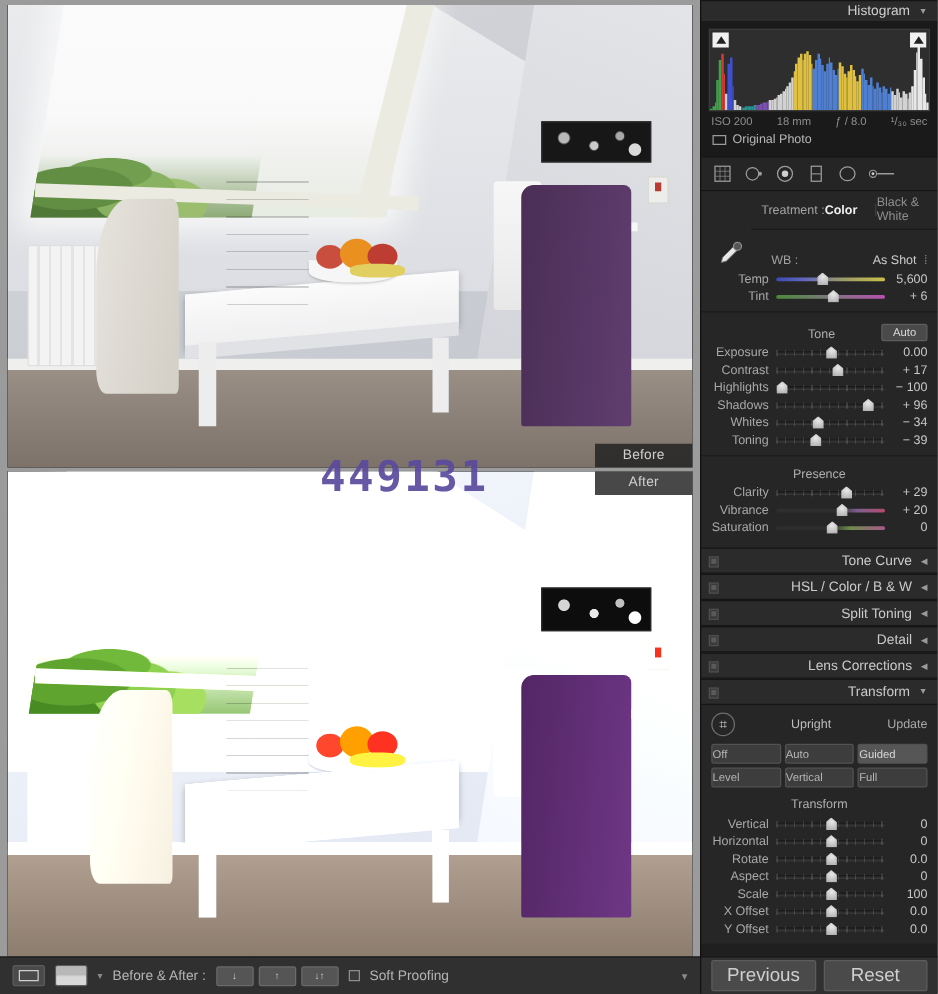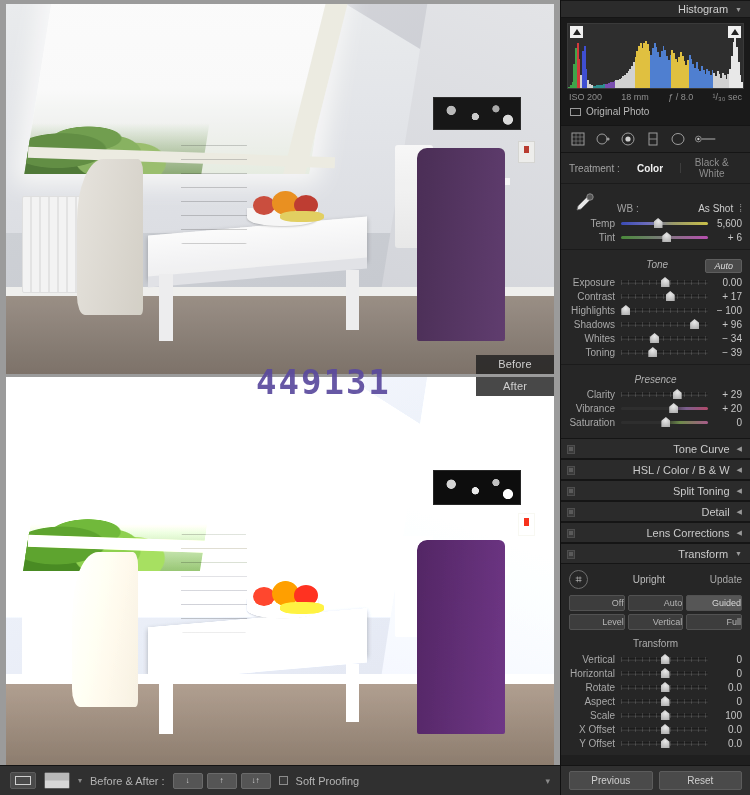--- a/index.html
+++ b/index.html
@@ -174,21 +174,21 @@
     display:flex; align-items:center; gap:9px;
     padding:5px 9px; background:#252525;
     border-top:1px solid #151515; border-bottom:1px solid #151515;
   }
   .ticon { width:16px; height:16px; color:#9c9c9c; }
 
   .basic-body { background:#262626; padding:0 0 4px 0; }
   .row-block { border-bottom:1px solid #1b1b1b; padding:5px 0; }
   .treat-row { display:flex; align-items:center; padding:4px 8px; gap:0; font-size:10px; }
   .treat-label { color:#a2a2a2; }
-  .treat-opt { flex:1; text-align:center; color:#8e8e8e; }
+  .treat-opt { flex:1; color:#8e8e8e; }
   .treat-opt.active { color:#f0f0f0; font-weight:bold; }
   .sep-v { width:1px; height:10px; background:#3d3d3d; }
 
   .wb-row { display:flex; align-items:flex-end; padding:3px 8px 2px 8px; position:relative; }
   .dropper { width:26px; height:22px; position:relative; }
   .wb-label { margin-left:22px; color:#a2a2a2; }
   .wb-val { margin-left:auto; color:#cdcdcd; }
 
   .slider-row { display:flex; align-items:center; height:14px; padding:0 8px; }
   .sl-name { width:52px; text-align:right; color:#a8a8a8; font-size:10px; padding-right:6px; white-space:nowrap; }
@@ -204,21 +204,21 @@
   .sl-line.sat  { background: linear-gradient(90deg,#2e2e2e 50%,#6d8a4a 68%,#a85b8a); }
   .sl-ticks { position:absolute; left:0; right:0; top:4px; height:5px;
     background: repeating-linear-gradient(90deg, rgba(255,255,255,.13) 0 1px, transparent 1px 7px); }
   .sl-knob {
     position:absolute; top:1px; width:9px; height:10px; margin-left:-4px;
     background: radial-gradient(circle at 50% 35%, #e8e8e8, #a9a9a9);
     clip-path: polygon(50% 0, 100% 38%, 100% 100%, 0 100%, 0 38%);
   }
   .sl-val { width:34px; text-align:right; color:#c8c8c8; font-size:10px; }
 
-  .subhead { display:flex; align-items:flex-start; padding:4px 8px 2px 8px;font-style:italic; }
+  .subhead { display:flex; align-items:flex-end; padding:4px 8px 2px 8px; }
   .subhead .t { flex:1; text-align:center; color:#aeaeae; font-size:10px; }
   .auto-btn {
     background:#4a4a4a; border:1px solid #5e5e5e; border-radius:2px;
     color:#dcdcdc; font-size:9px; padding:1px 8px;
   }
 
   .panel-row {
     height:21px; display:flex; align-items:center; justify-content:flex-end;
     padding:0 8px 0 5px; background:#2b2b2b; color:#cacaca; font-size:11px;
     border-top:1px solid #151515; border-bottom:1px solid #151515;
@@ -236,32 +236,32 @@
   .up-icon {
     width:19px; height:19px; border-radius:50%;
     border:1px solid #6e6e6e; color:#cfcfcf;
     display:flex; align-items:center; justify-content:center; font-size:11px;
   }
   .up-title { flex:1; text-align:center; color:#bdbdbd; font-size:10px; }
   .up-update { color:#a8a8a8; font-size:10px; }
   .up-grid { display:grid; grid-template-columns:repeat(3,1fr); gap:3px; padding:2px 8px; }
   .up-btn {
     background:#3d3d3d; border:1px solid #525252; border-radius:2px;
-    text-align:right; color:#b6b6b6; font-size:9px; padding:2px 0;
+    text-align:left; color:#b6b6b6; font-size:9px; padding:2px 0;
   }
   .up-btn.active { background:#565656; color:#d8d8d8; }
   .tf-title { text-align:center; color:#aeaeae; font-size:10px; padding:6px 0 3px 0; }
 
   .rfooter {
     height:30px; background:#303030; border-top:1px solid #141414;
     display:flex; align-items:center; gap:6px; padding:0 8px;
   }
   .rf-btn {
     flex:1; background:#4a4a4a; border:1px solid #5c5c5c; border-radius:2px;
-    color:#cfcfcf; font-size:10px; text-align:center; padding:3px 0;
+    color:#cfcfcf; font-size:15px; text-align:center; padding:3px 0;
   }
 </style>
 </head>
 <body>
 
 <div class="app">
 
   <div class="viewer">
     <div class="photo-stack">
 
@@ -520,21 +520,21 @@
           <svg viewBox="0 0 26 16" width="22" height="16">
               <circle cx="4" cy="8" r="3.4" fill="none" stroke="#9c9c9c"></circle>
               <circle cx="4" cy="8" r="1.4" fill="#c8c8c8"></circle>
               <path d="M8 8h16" stroke="#9c9c9c" stroke-width="1.4"></path>
             </svg>
         </span>
       </div>
 
       <div class="basic-body">
 
-        <div class="treat-row" style="border-bottom:1px solid #1b1b1b;">
+        <div class="treat-row" style="border-bottom:1px solid #1b1b1b;margin-left:40px;">
           <span class="treat-label">Treatment :</span>
           <span class="treat-opt active">Color</span>
           <span class="sep-v"></span>
           <span class="treat-opt">Black &amp; White</span>
         </div>
 
         <div class="row-block">
           <div class="wb-row">
             <span class="dropper">
               <svg viewBox="0 0 26 22" width="26" height="22">

